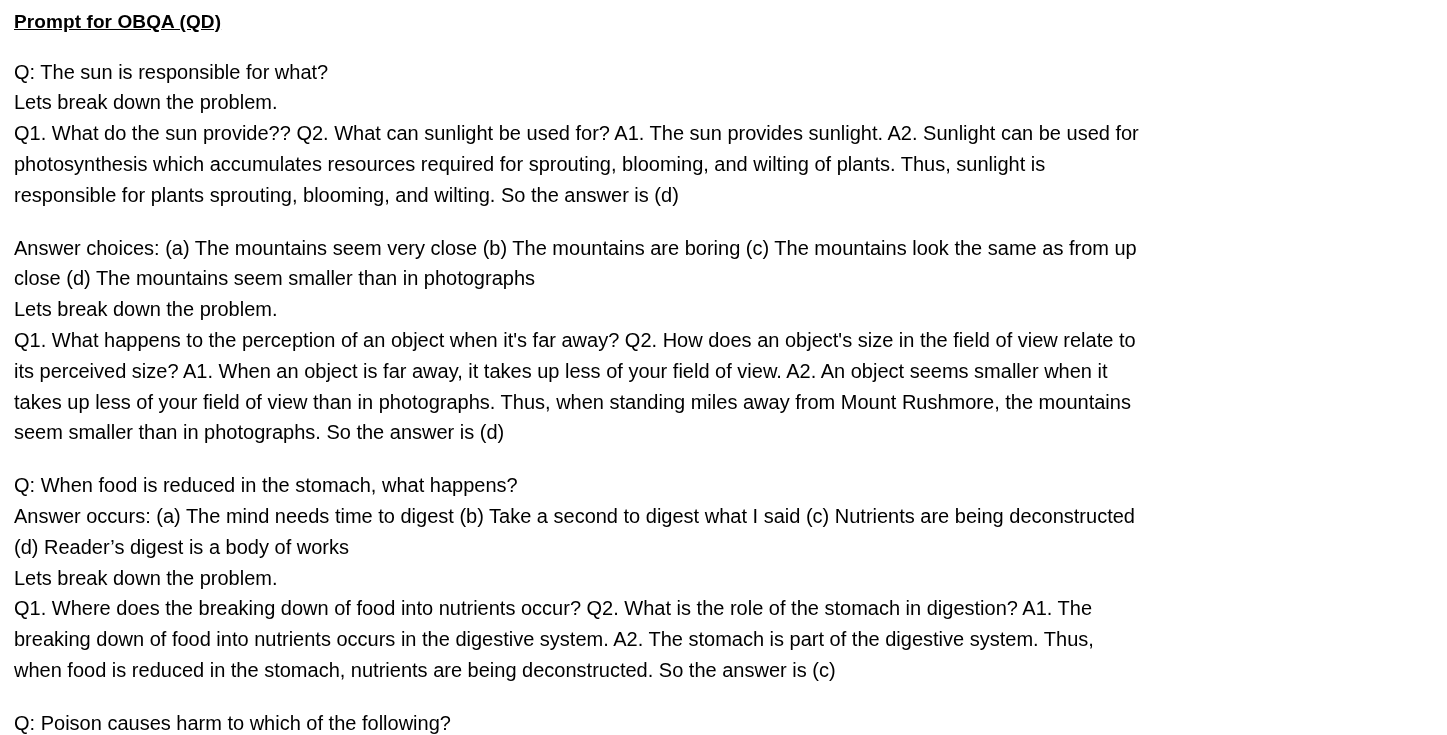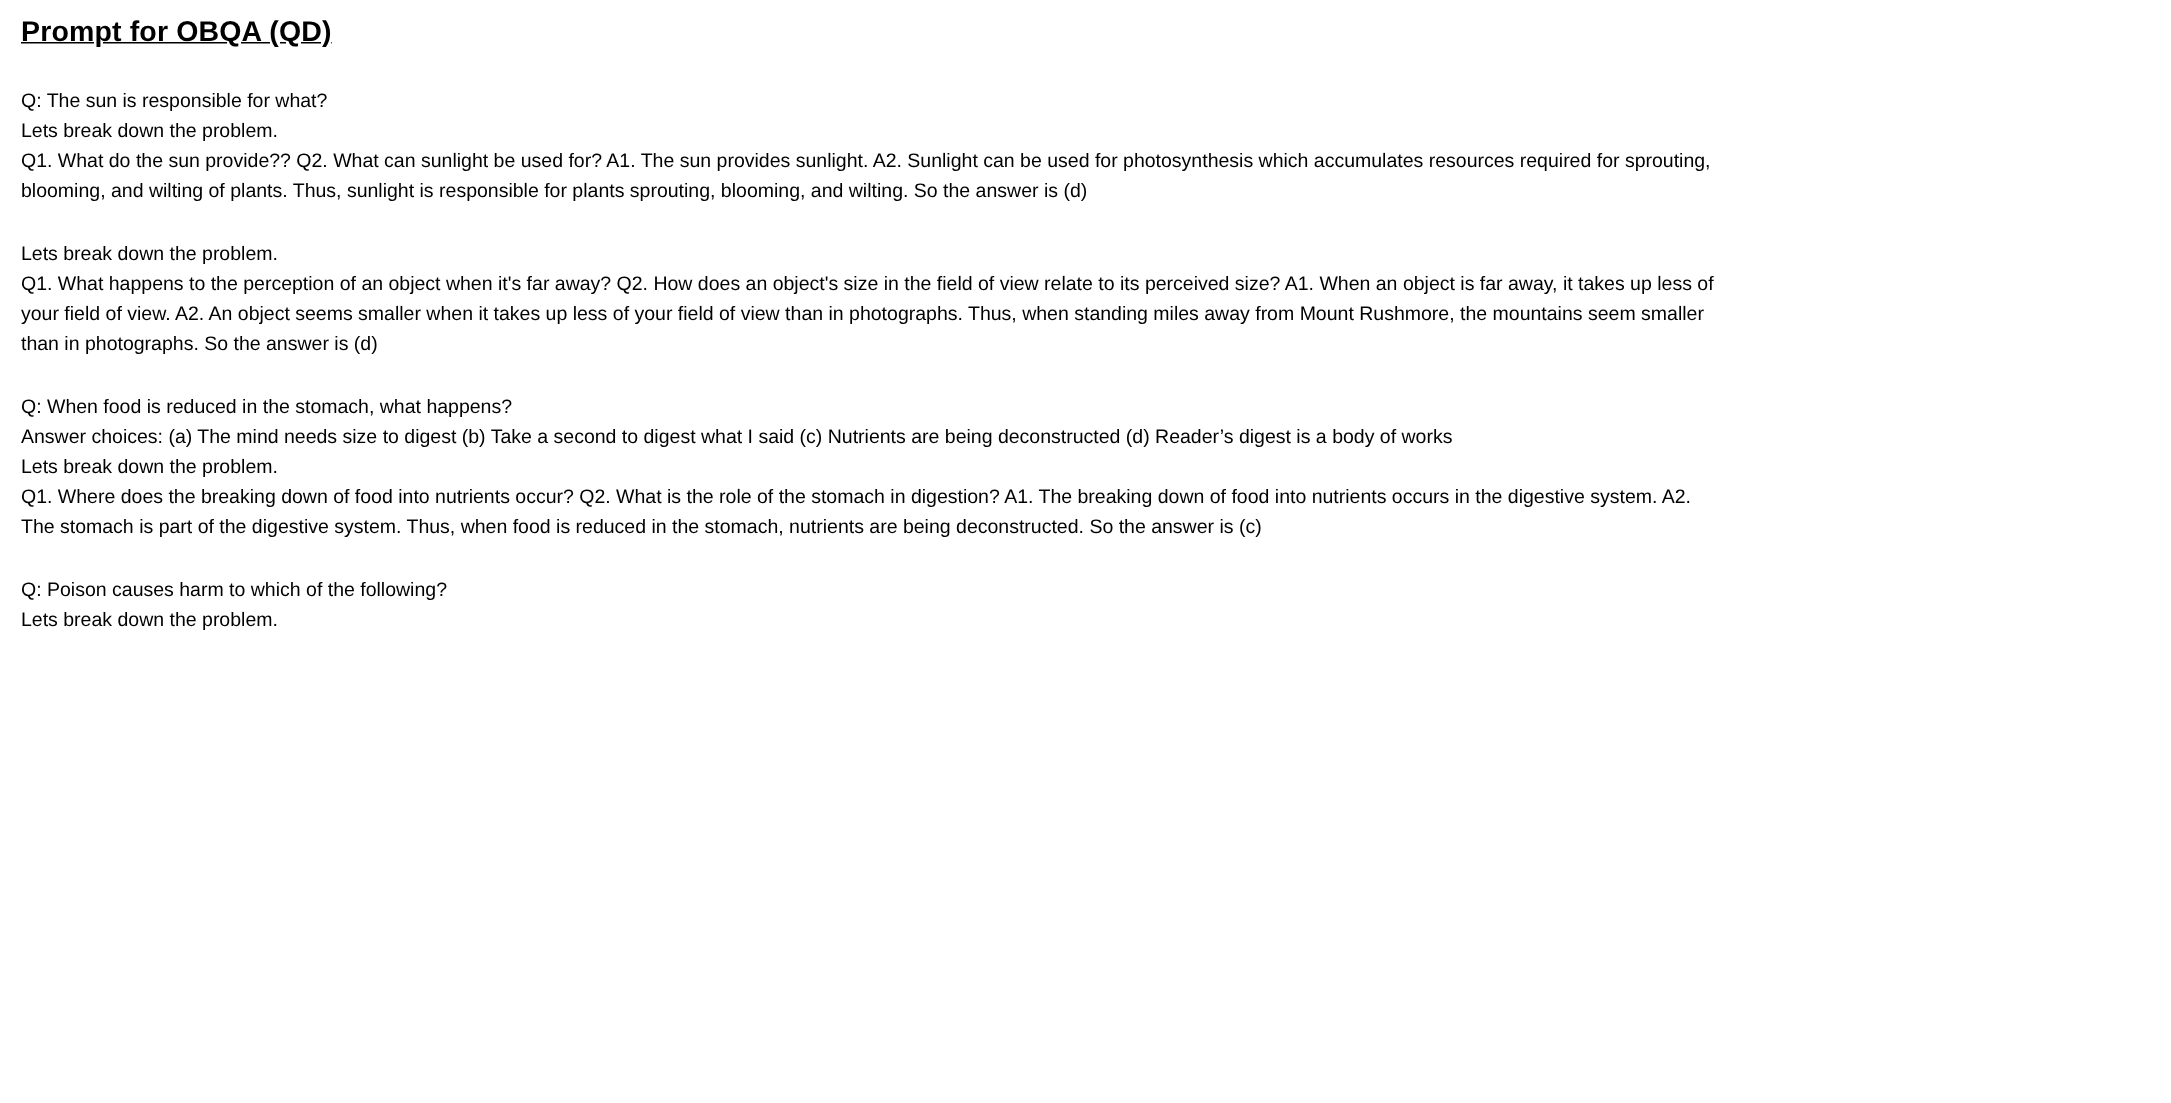--- a/index.html
+++ b/index.html
@@ -24,47 +24,48 @@
     font-weight: bold;
     text-decoration: underline;
     letter-spacing: 0.1px;
     margin: 2px 0 0 0;
     line-height: 1.3;
   }
   .block {
     margin-top: 22px;
   }
   .line {
-    font-size: 13px;
+    font-size: 20px;
     line-height: 1.54;
     margin: 0;
     max-width: 1400px;
   }
 </style>
 </head>
 <body>
 
 <div class="page">
 
   <h1 class="doc-title">Prompt for OBQA (QD)</h1>
 
   <div class="block">
     <p class="line">Q: The sun is responsible for what?</p>
     <p class="line">Lets break down the problem.</p>
     <p class="line">Q1. What do the sun provide?? Q2. What can sunlight be used for? A1. The sun provides sunlight. A2. Sunlight can be used for photosynthesis which accumulates resources required for sprouting, blooming, and wilting of plants. Thus, sunlight is responsible for plants sprouting, blooming, and wilting. So the answer is (d)</p>
   </div>
 
   <div class="block">
+    <p class="line">Answer choices: (a) The mountains seem very close (b) The mountains are boring (c) The mountains look the same as from up close (d) The mountains seem smaller than in photographs</p>
     <p class="line">Lets break down the problem.</p>
     <p class="line">Q1. What happens to the perception of an object when it's far away? Q2. How does an object's size in the field of view relate to its perceived size? A1. When an object is far away, it takes up less of your field of view. A2. An object seems smaller when it takes up less of your field of view than in photographs. Thus, when standing miles away from Mount Rushmore, the mountains seem smaller than in photographs. So the answer is (d)</p>
   </div>
 
   <div class="block">
     <p class="line">Q: When food is reduced in the stomach, what happens?</p>
-    <p class="line">Answer choices: (a) The mind needs size to digest (b) Take a second to digest what I said (c) Nutrients are being deconstructed (d) Reader’s digest is a body of works</p>
+    <p class="line">Answer occurs: (a) The mind needs time to digest (b) Take a second to digest what I said (c) Nutrients are being deconstructed (d) Reader’s digest is a body of works</p>
     <p class="line">Lets break down the problem.</p>
     <p class="line">Q1. Where does the breaking down of food into nutrients occur? Q2. What is the role of the stomach in digestion? A1. The breaking down of food into nutrients occurs in the digestive system. A2. The stomach is part of the digestive system. Thus, when food is reduced in the stomach, nutrients are being deconstructed. So the answer is (c)</p>
   </div>
 
   <div class="block">
     <p class="line">Q: Poison causes harm to which of the following?</p>
     <p class="line">Lets break down the problem.</p>
   </div>
 
 </div>

